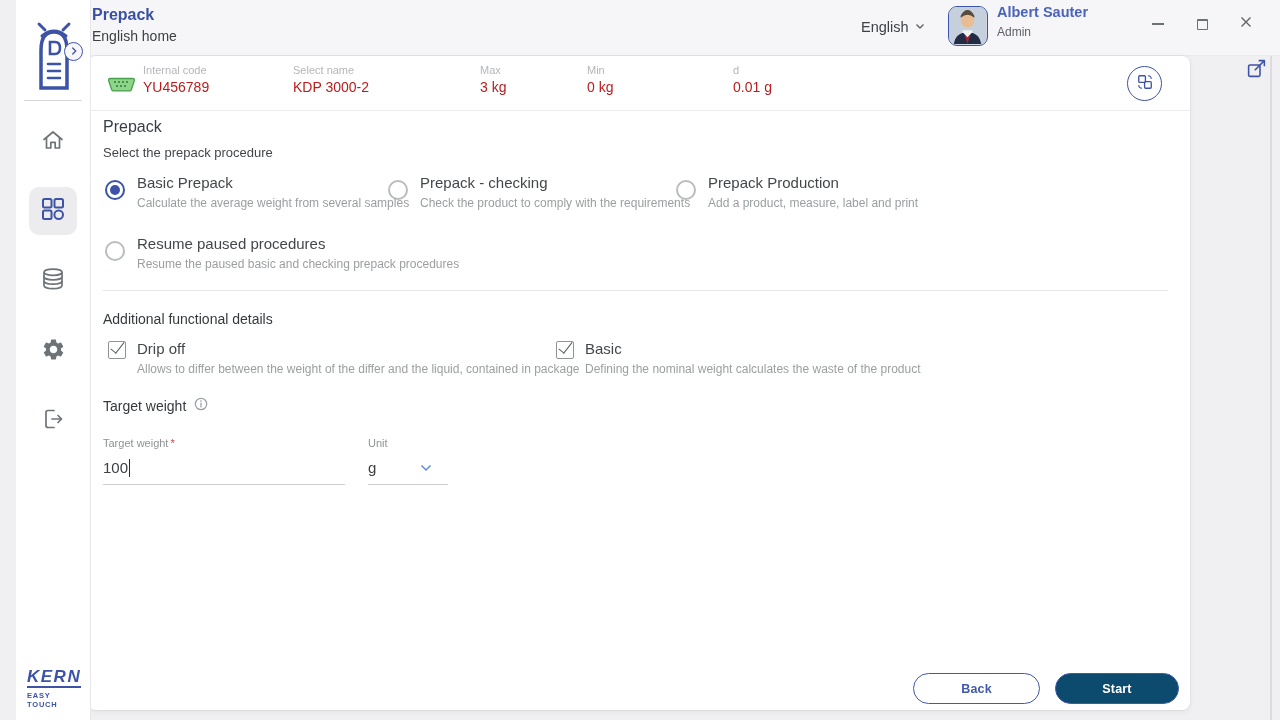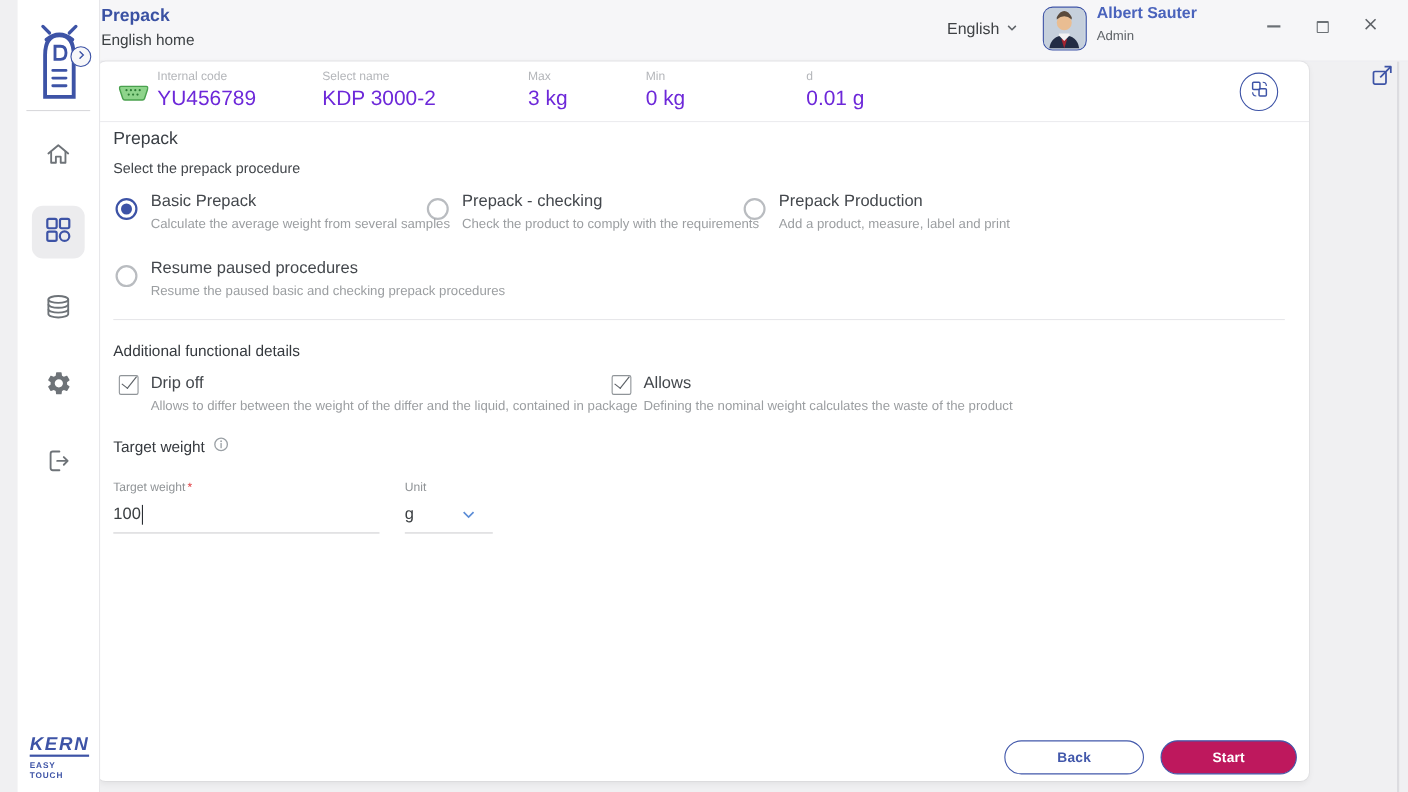--- a/index.html
+++ b/index.html
@@ -42,21 +42,21 @@
 
   
   .panel { position:absolute; left:88px; top:56px; width:1102px; height:654px; background:#ffffff; border-radius:8px; box-shadow:0 0 0 1px rgba(0,0,0,0.035), 0 2px 6px rgba(0,0,0,0.06); }
 
   
   .device-bar { position:absolute; left:0; top:0; width:100%; height:55px; border-bottom:1px solid #ececef; }
   .conn-icon { position:absolute; left:20px; top:21px; }
   .dfield { position:absolute; top:8px; }
   .df0{left:55px;} .df1{left:205px;} .df2{left:352px;margin-left:40px;} .df3{left:499px;} .df4{left:645px;}
   .dfield .lbl { font-size:11px; color:#b4b6ba; display:block; }
-  .dfield .val { font-size:19px; color:#6d28d9; display:block; margin-top:3px; }
+  .dfield .val { font-size:14px; color:#b91c1c; display:block; margin-top:3px; }
   .swap-btn { position:absolute; left:1039px; top:10px; width:35px; height:35px; border:1.4px solid #3d53a6; border-radius:50%; background:#fff; display:flex; align-items:center; justify-content:center; cursor:pointer; }
 
   .sec-title { position:absolute; left:15px; top:62px; font-size:16px; font-weight:500; color:#393e44; }
   .sec-sub { position:absolute; left:15px; top:89px; font-size:13px; color:#42464b; }
 
   .proc { position:absolute; display:flex; cursor:pointer; }
   .p0{left:17px; top:117px;} .p1{left:300px; top:117px;} .p2{left:588px; top:117px;} .p3{left:17px; top:178px;}
   .radio { width:20px; height:20px; border:2px solid #b9bcc0; border-radius:50%; margin-top:7px; flex:none; position:relative; background:#fff; }
   .radio.checked { border-color:#3d53a6; }
   .radio.checked::after { content:""; position:absolute; left:3px; top:3px; width:10px; height:10px; border-radius:50%; background:#3d53a6; }
@@ -85,21 +85,21 @@
   .field .flabel .req { color:#e0393e; margin-left:2px; }
   .input-wrap { margin-top:5px; height:31px; border-bottom:1px solid #cfcfd2; position:relative; }
   .input-wrap input { border:none; outline:none; background:transparent; width:100%; font-size:15px; color:#3c4043; padding-top:5px; font-family:inherit; }
   .caret { position:absolute; left:26px; top:5px; width:1.4px; height:18px; background:#2a2e33; }
   .select-wrap { margin-top:5px; height:31px; border-bottom:1px solid #cfcfd2; position:relative; cursor:pointer; }
   .select-wrap .selval { font-size:15px; color:#3c4043; padding-top:5px; display:block; }
   .select-wrap svg { position:absolute; left:50px; top:6px; }
 
   .btn { position:absolute; top:617px; height:31px; border-radius:16px; font-size:12.5px; font-weight:bold; letter-spacing:0.2px; display:flex; align-items:center; justify-content:center; cursor:pointer; font-family:inherit; }
   .btn-back { left:825px; width:127px; background:#ffffff; border:1px solid #4258ab; color:#4258ab; }
-  .btn-start { left:967px; width:124px; background:#be185d; border:1px solid #4258ab; color:#ffffff; }
+  .btn-start { left:967px; width:124px; background:#0c4a6e; border:1px solid #4258ab; color:#ffffff; }
 </style>
 </head>
 <body>
 
 <div class="app">
 
   <aside class="sidebar">
     <div class="app-logo">
       <svg viewBox="0 0 50 82" width="50" height="82" fill="none" stroke="#3d53a6" stroke-width="3" stroke-linecap="round">
         <path d="M10 14 L16 20"></path>
@@ -312,21 +312,21 @@
     <div class="opt o0">
       <span class="checkbox checked"></span>
       <div class="txt">
         <div class="lab">Drip off</div>
         <div class="des">Allows to differ between the weight of the differ and the liquid, contained in package</div>
       </div>
     </div>
     <div class="opt o1">
       <span class="checkbox checked"></span>
       <div class="txt">
-        <div class="lab">Allows</div>
+        <div class="lab">Basic</div>
         <div class="des">Defining the nominal weight calculates the waste of the product</div>
       </div>
     </div>
 
     <h3 class="target-title">
       <span>Target weight</span>
       <span>
         <svg viewBox="0 0 14 14" width="14" height="14" fill="none" stroke="#9aa0a5" stroke-width="1.2">
           <circle cx="7" cy="7" r="5.7"></circle>
           <path d="M7 6.2 V10" stroke-linecap="round"></path>

